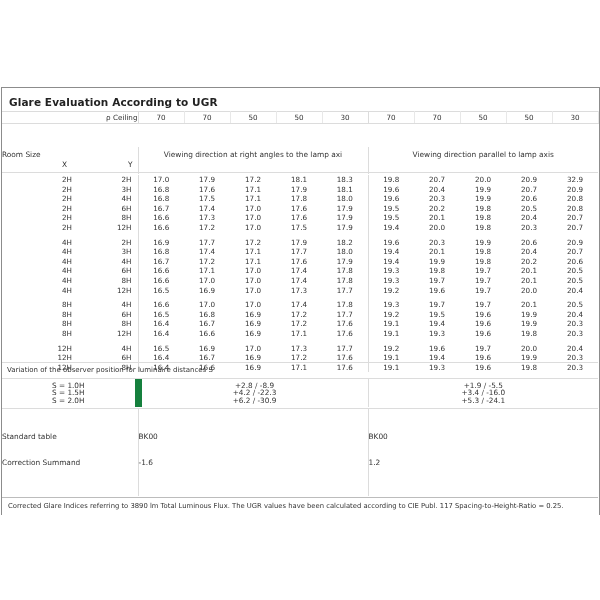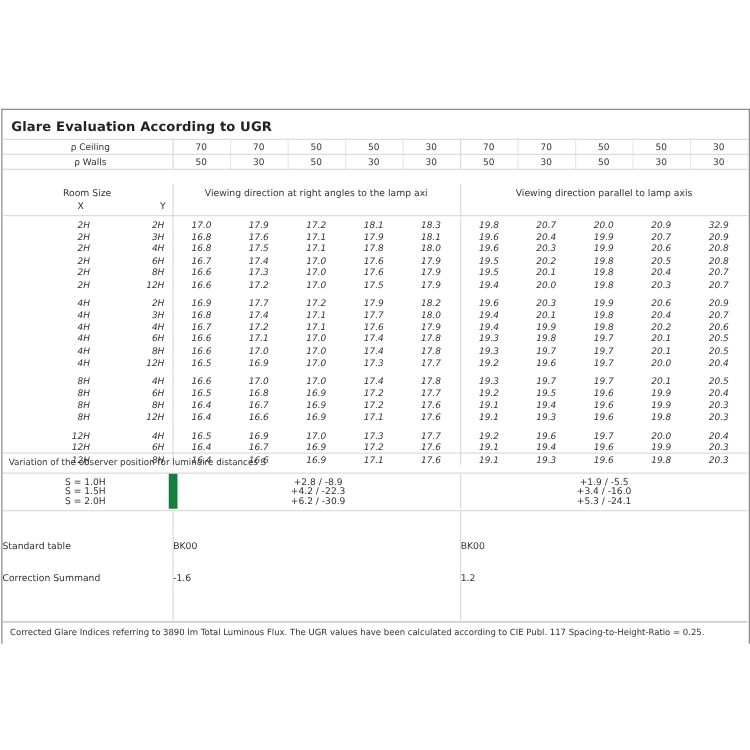--- a/index.html
+++ b/index.html
@@ -6,36 +6,36 @@
   body { width:600px; height:600px; position:relative; overflow:hidden;
          font-family:"DejaVu Sans", sans-serif; color:#333; }
   .frame { position:absolute; left:1px; top:87px; width:597px; height:427px;
            border-left:1px solid #8c8c8c; border-top:1px solid #8c8c8c; border-right:1px solid #8c8c8c; }
   .title { position:absolute; left:9px; top:96px; font-size:10.5px; font-weight:bold; color:#222; letter-spacing:0.1px; }
   table { border-collapse:collapse; position:absolute; left:2px; width:596px; table-layout:fixed; font-size:7.2px; }
   td { padding:0; }
   
   .refl { top:111px; }
   .refl td { height:11px; border-bottom:1px solid #dcdcdc; text-align:center; }
-  .refl td.lbl { text-align:center; padding-left:5px; border-right:1px solid #dcdcdc; }
+  .refl td.lbl { text-align:right; padding-left:5px; border-right:1px solid #dcdcdc; }
   .refl td.num { border-right:1px solid #e8e8e8; }
   .refl td.sep { border-right:1px solid #dcdcdc; }
   .refl tr:first-child td { border-top:1px solid #dcdcdc; }
   
   .hdr { top:147px; }
   .hdr td { height:24px; vertical-align:top; text-align:center; }
   .hdr td.rs { border-right:1px solid #dcdcdc; position:relative; }
   .hdr td.mid { border-right:1px solid #dcdcdc; padding-top:3px; font-size:7.4px; }
   .hdr td.right { padding-top:3px; font-size:7.4px; }
-  .rs .a { position:absolute; left:0; right:0; top:3px; text-align:center; font-size:7.4px; }
+  .rs .a { position:absolute; left:0; right:0; top:3px; text-align:left; font-size:7.4px; }
   .rs .x { position:absolute; left:60px; top:13px; font-size:7.4px; }
   .rs .y { position:absolute; right:5px; top:13px; font-size:7.4px; }
   .hdrline { position:absolute; left:2px; width:596px; top:172px; border-top:1px solid #dcdcdc; }
   
-  .data { top:175px;font-style:italic; }
+  .data { top:175px; }
   .data td { height:9.6px; line-height:9.6px; text-align:center; }
   .data td.x { text-align:right; padding-right:0; }
   .data td.y { text-align:right; padding-right:6px; border-right:1px solid #dcdcdc; }
   .data td.lastl { border-right:1px solid #dcdcdc;margin-top:24px; }
   .data tr.gap td { height:5px; }
   .dataline { position:absolute; left:2px; width:596px; top:362px; border-top:1px solid #dcdcdc; }
   .variation { position:absolute; left:7px; top:366px; font-size:7px; }
   .varline { position:absolute; left:2px; width:596px; top:378px; border-top:1px solid #dcdcdc; }
   .var { top:379px; }
   .var td { height:28px; text-align:center; vertical-align:middle; line-height:7.3px; font-size:7.3px; }
@@ -75,33 +75,20 @@
         <td class="num">70</td>
         <td class="num">50</td>
         <td class="num">50</td>
         <td class="sep">30</td>
         <td class="num">70</td>
         <td class="num">70</td>
         <td class="num">50</td>
         <td class="num">50</td>
         <td class="num">30</td>
       </tr>
-      <tr>
-        <td class="lbl">ρ Walls</td>
-        <td class="num">50</td>
-        <td class="num">30</td>
-        <td class="num">50</td>
-        <td class="num">30</td>
-        <td class="sep">30</td>
-        <td class="num">50</td>
-        <td class="num">30</td>
-        <td class="num">50</td>
-        <td class="num">30</td>
-        <td class="num">30</td>
-      </tr>
     </tbody>
 </table>
 
 <table class="hdr">
   <colgroup>
       <col style="width:136px">
       <col style="width:230px">
       <col style="width:230px">
     </colgroup>
   <tbody>

